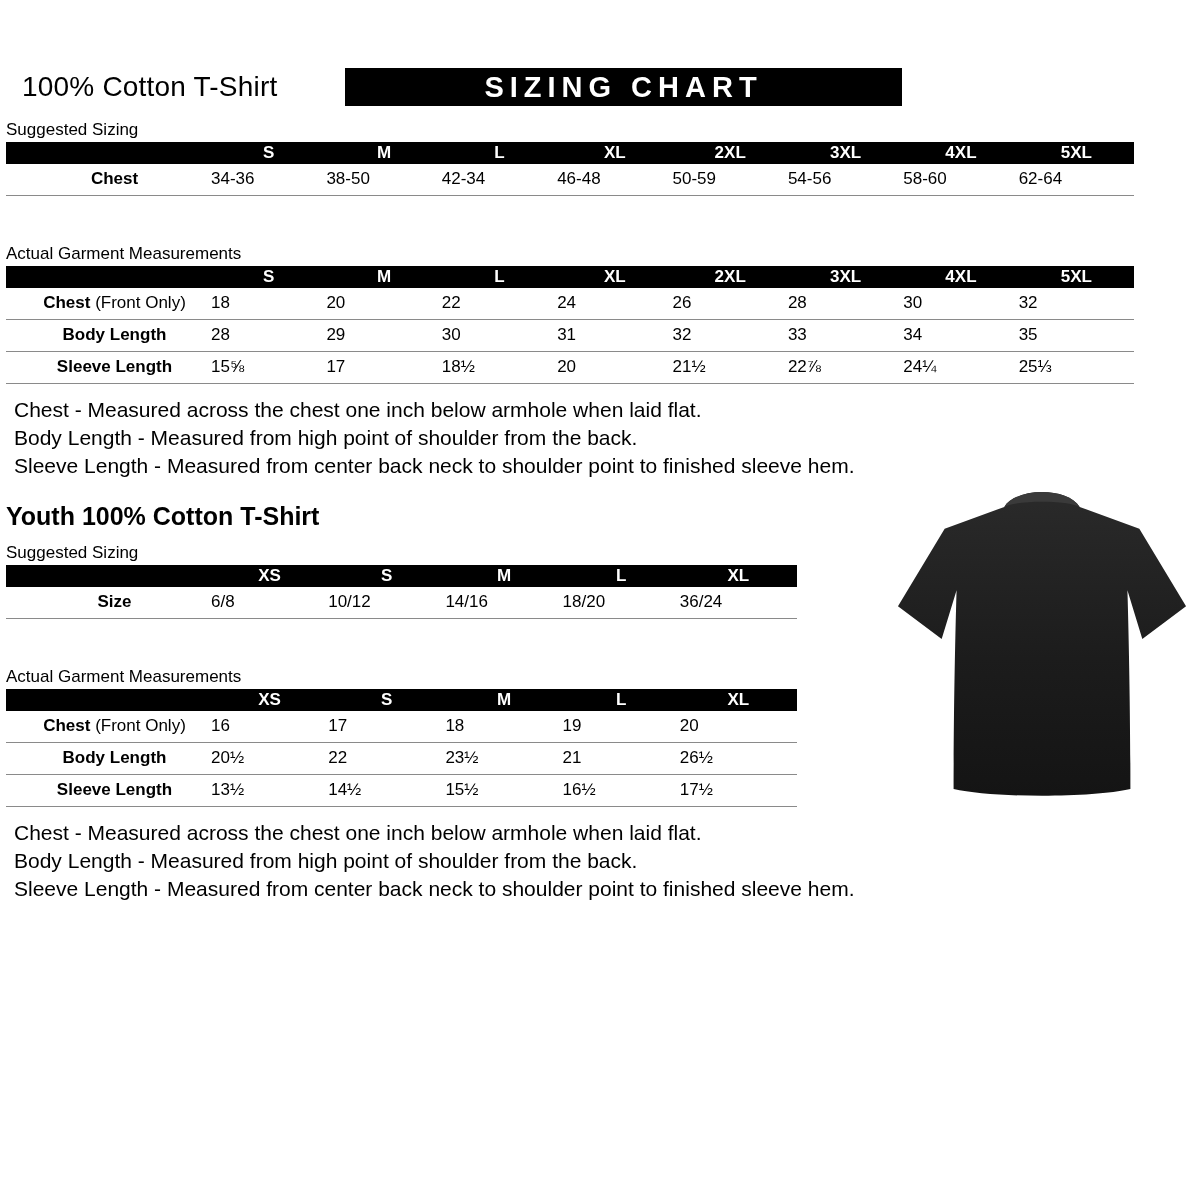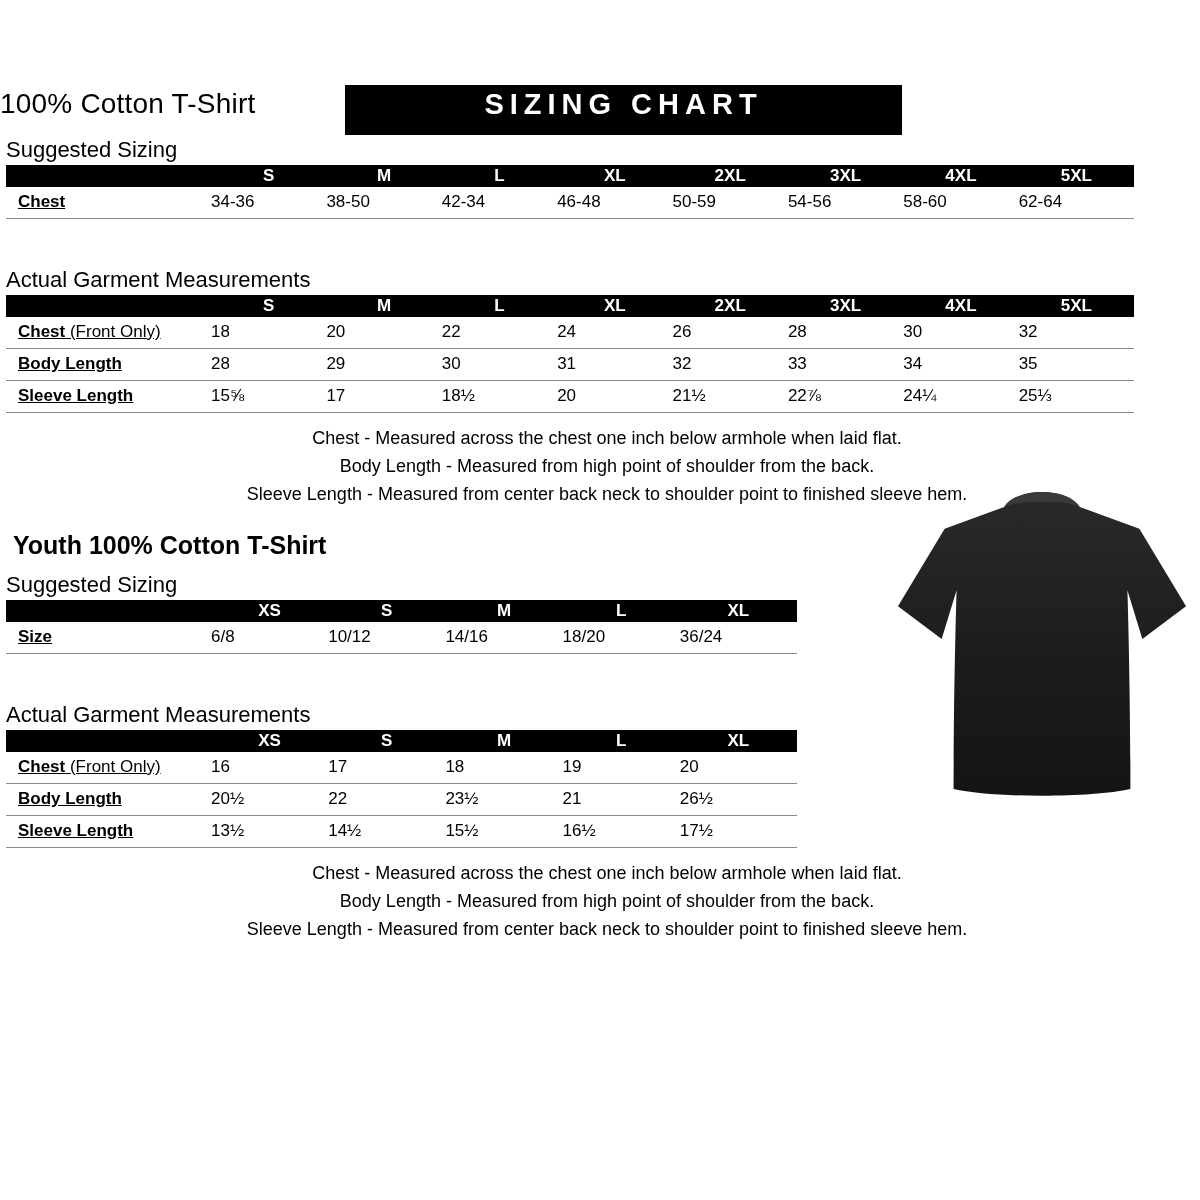--- a/index.html
+++ b/index.html
@@ -4,54 +4,54 @@
 <style>
   html,body{margin:0;padding:0;}
   body{
     width:1200px;height:1200px;background:#ffffff;
     font-family:"Liberation Sans", sans-serif;color:#000;
     -webkit-font-smoothing:antialiased;
   }
   .page{position:relative;width:1200px;height:1200px;overflow:hidden;}
 
   
-  .header-row{position:relative;margin-top:85px;height:40px;padding-left:0;}
+  .header-row{position:relative;margin-top:68px;height:40px;padding-left:22px;}
   .page-title{font-size:28px;font-weight:400;margin:0;line-height:38px;letter-spacing:0.2px;}
   .banner{
-    position:absolute;left:345px;top:0;width:557px;height:50px;
+    position:absolute;left:345px;top:0;width:557px;height:38px;
     background:#000;color:#fff;font-weight:bold;font-size:29px;
     letter-spacing:6px;text-align:center;line-height:38px;
   }
 
   
-  .sub-label{font-size:22px;margin:12px 0 2px 6px;}
+  .sub-label{font-size:17px;margin:12px 0 2px 6px;}
   .sub-label.gap{margin-top:48px;}
 
   
   table.size-table{border-collapse:collapse;table-layout:fixed;margin-left:6px;}
   table.size-table.wide{width:1128px;}
   table.size-table.narrow{width:791px;}
   table.size-table th{
     background:#000;color:#fff;font-weight:bold;font-size:17px;
     height:22px;padding:0;text-align:center;
   }
   table.size-table th:first-child{width:205px;}
   table.size-table td{
     font-size:17px;padding:5px 0 6px;
     border-bottom:1px solid #8a8a8a;
   }
-  table.size-table td.row-label{text-align:left;padding-left:12px;text-decoration:underline;}
+  table.size-table td.row-label{text-align:center;padding-left:12px;}
   table.size-table td.row-label b{font-weight:bold;}
 
   
   .notes{margin:16px 0 0 14px;}
-  .notes p{margin:0 0 9px 0;font-size:18px;line-height:19px;text-align:center;}
-
-  
-  .youth-title{font-size:25px;font-weight:bold;margin:26px 0 0 13px;line-height:30px;}
+  .notes p{margin:0 0 9px 0;font-size:21px;line-height:19px;}
+
+  
+  .youth-title{font-size:25px;font-weight:bold;margin:26px 0 0 6px;line-height:30px;}
 
   
   .tshirt{position:absolute;left:893px;top:472px;width:298px;height:348px;}
 </style>
 </head>
 <body>
 
 <div class="page">
 
   <div class="header-row">

